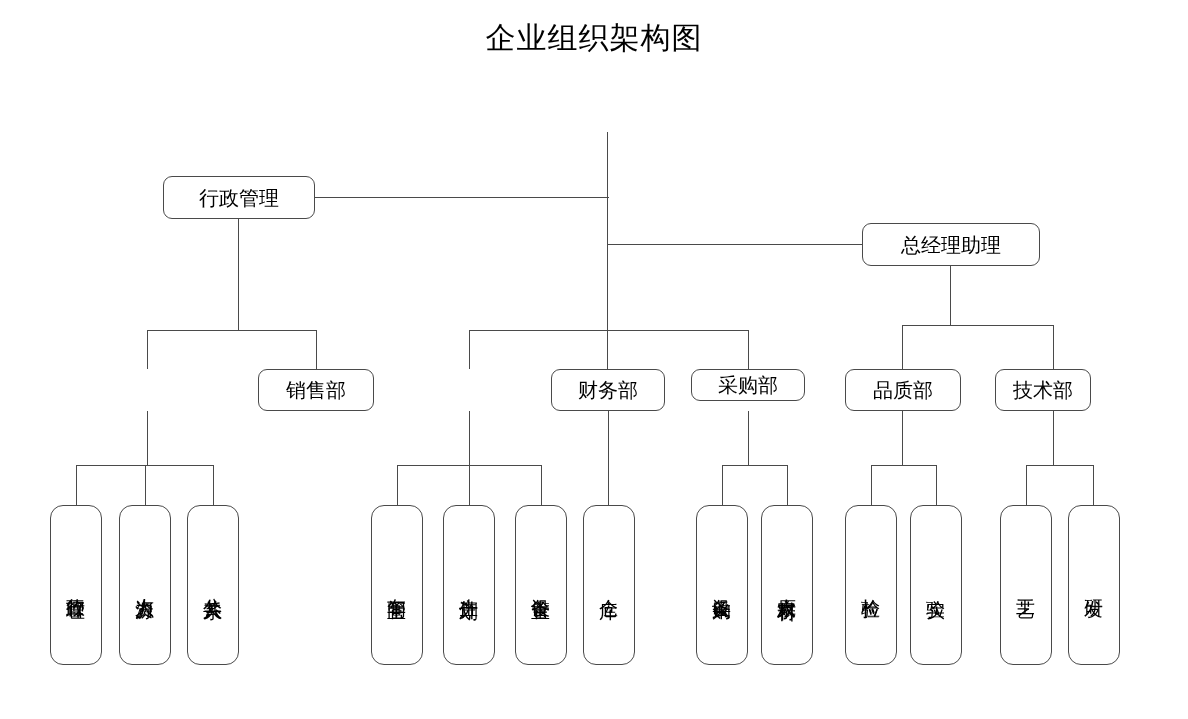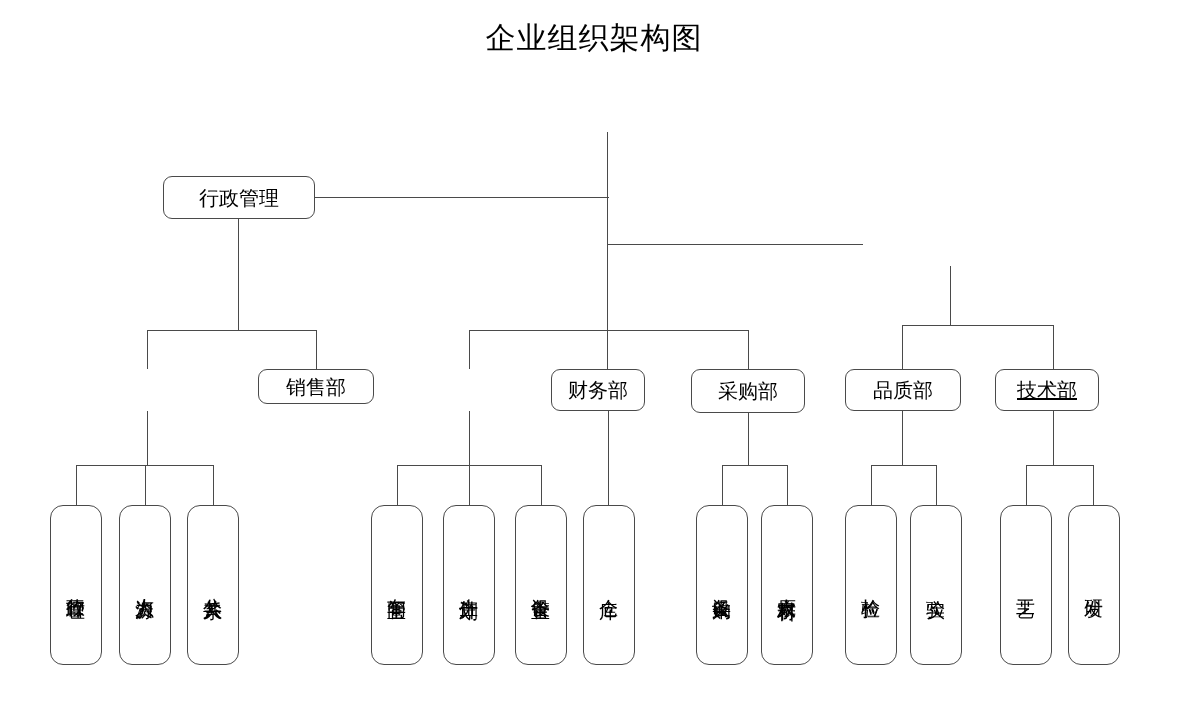--- a/index.html
+++ b/index.html
@@ -127,40 +127,43 @@
   <div class="line v" style="left:1053px; top:411px; height:55px;"></div>
   <div class="line h" style="left:1026px; top:465px; width:68px;"></div>
   <div class="line v" style="left:1026px; top:465px; height:41px;"></div>
   <div class="line v" style="left:1093px; top:465px; height:41px;"></div>
 
 
   <div class="node" style="left:163px; top:176px; width:152px; height:43px;">
     <span>行政管理</span>
   </div>
 
-
-
-  <div class="node" style="left:258px; top:369px; width:116px; height:35px;">
+  <div class="node" style="left:862px; top:223px; width:178px; height:43px;">
+    <span>总经理助理</span>
+  </div>
+
+
+  <div class="node" style="left:258px; top:369px; width:116px; height:42px;">
     <span>销售部</span>
   </div>
 
 
-  <div class="node" style="left:551px; top:369px; width:94px; height:42px;">
+  <div class="node" style="left:551px; top:369px; width:114px; height:42px;">
     <span>财务部</span>
   </div>
 
-  <div class="node" style="left:691px; top:369px; width:114px; height:44px;align-items:center;">
+  <div class="node" style="left:691px; top:369px; width:114px; height:32px;align-items:center;">
     <span>采购部</span>
   </div>
 
   <div class="node" style="left:845px; top:369px; width:116px; height:42px;">
     <span>品质部</span>
   </div>
 
-  <div class="node" style="left:995px; top:369px; width:104px; height:42px;text-decoration:underline;">
+  <div class="node" style="left:995px; top:369px; width:96px; height:42px;">
     <span>技术部</span>
   </div>
 
   <div class="node leaf" style="left:50px; top:505px; width:52px; height:160px;">
     <span class="vtext">行政管理</span>
   </div>
 
   <div class="node leaf" style="left:119px; top:505px; width:52px; height:160px;">
     <span class="vtext">人力资源</span>
   </div>

